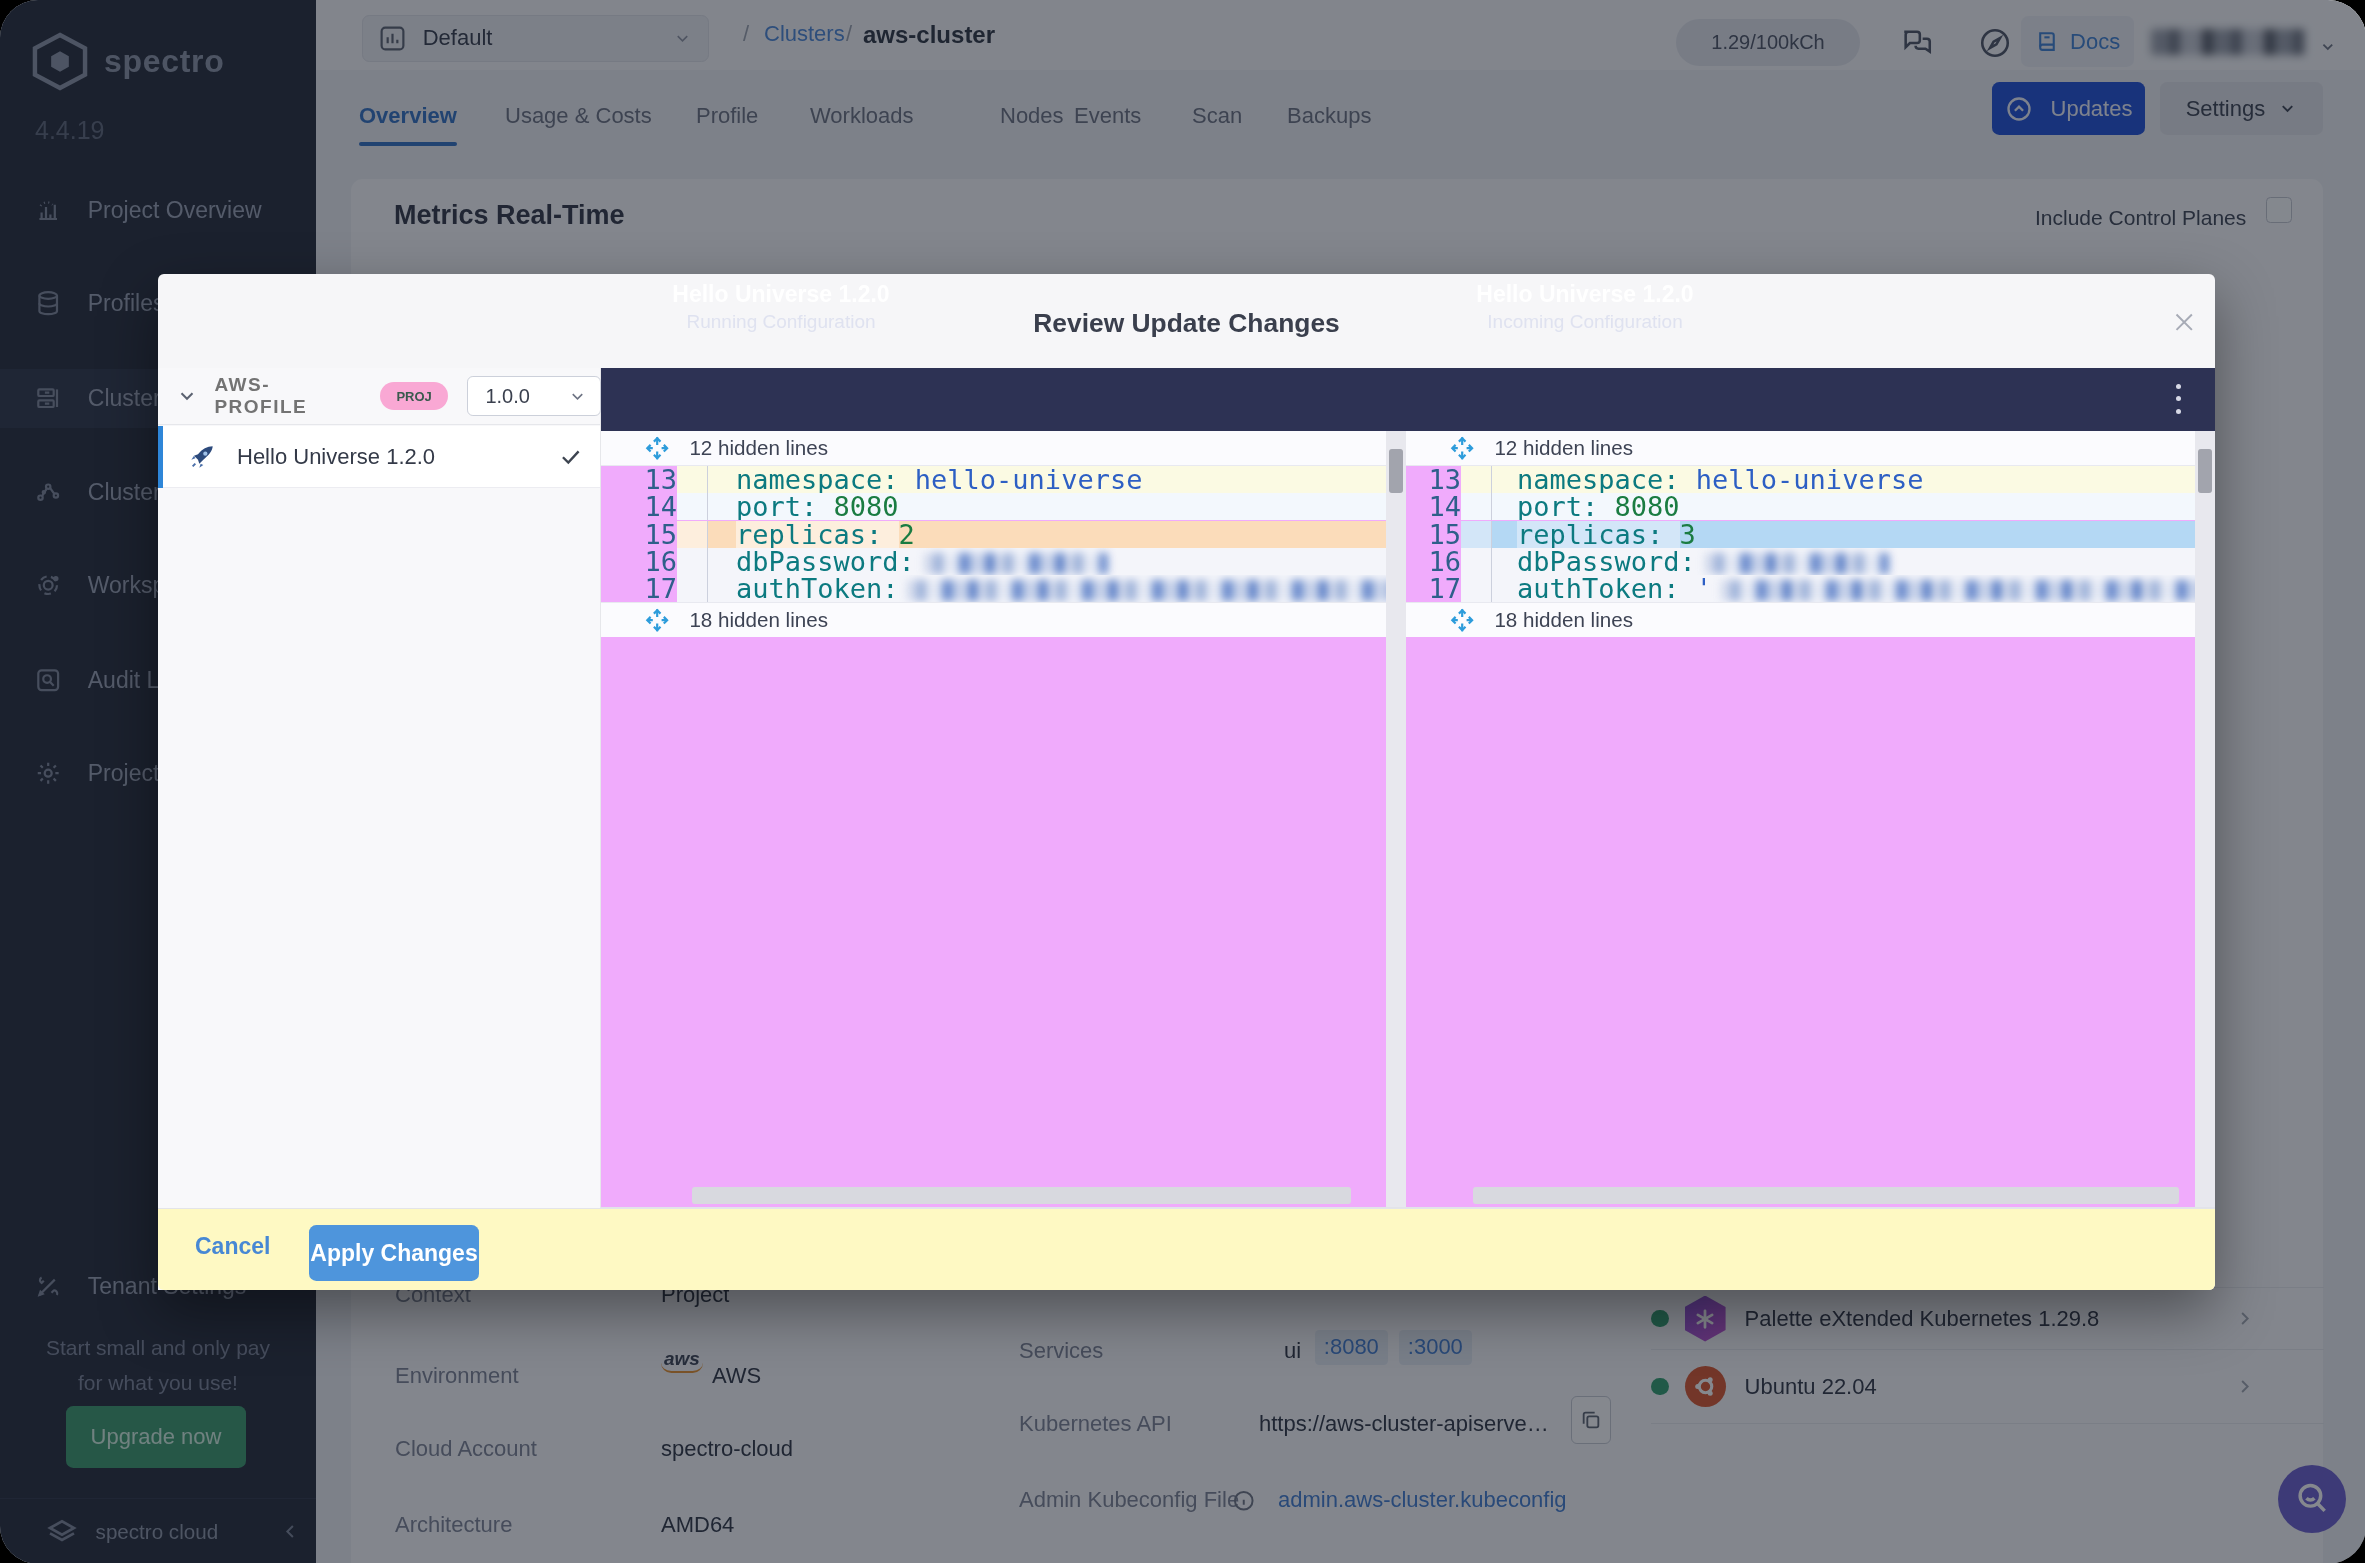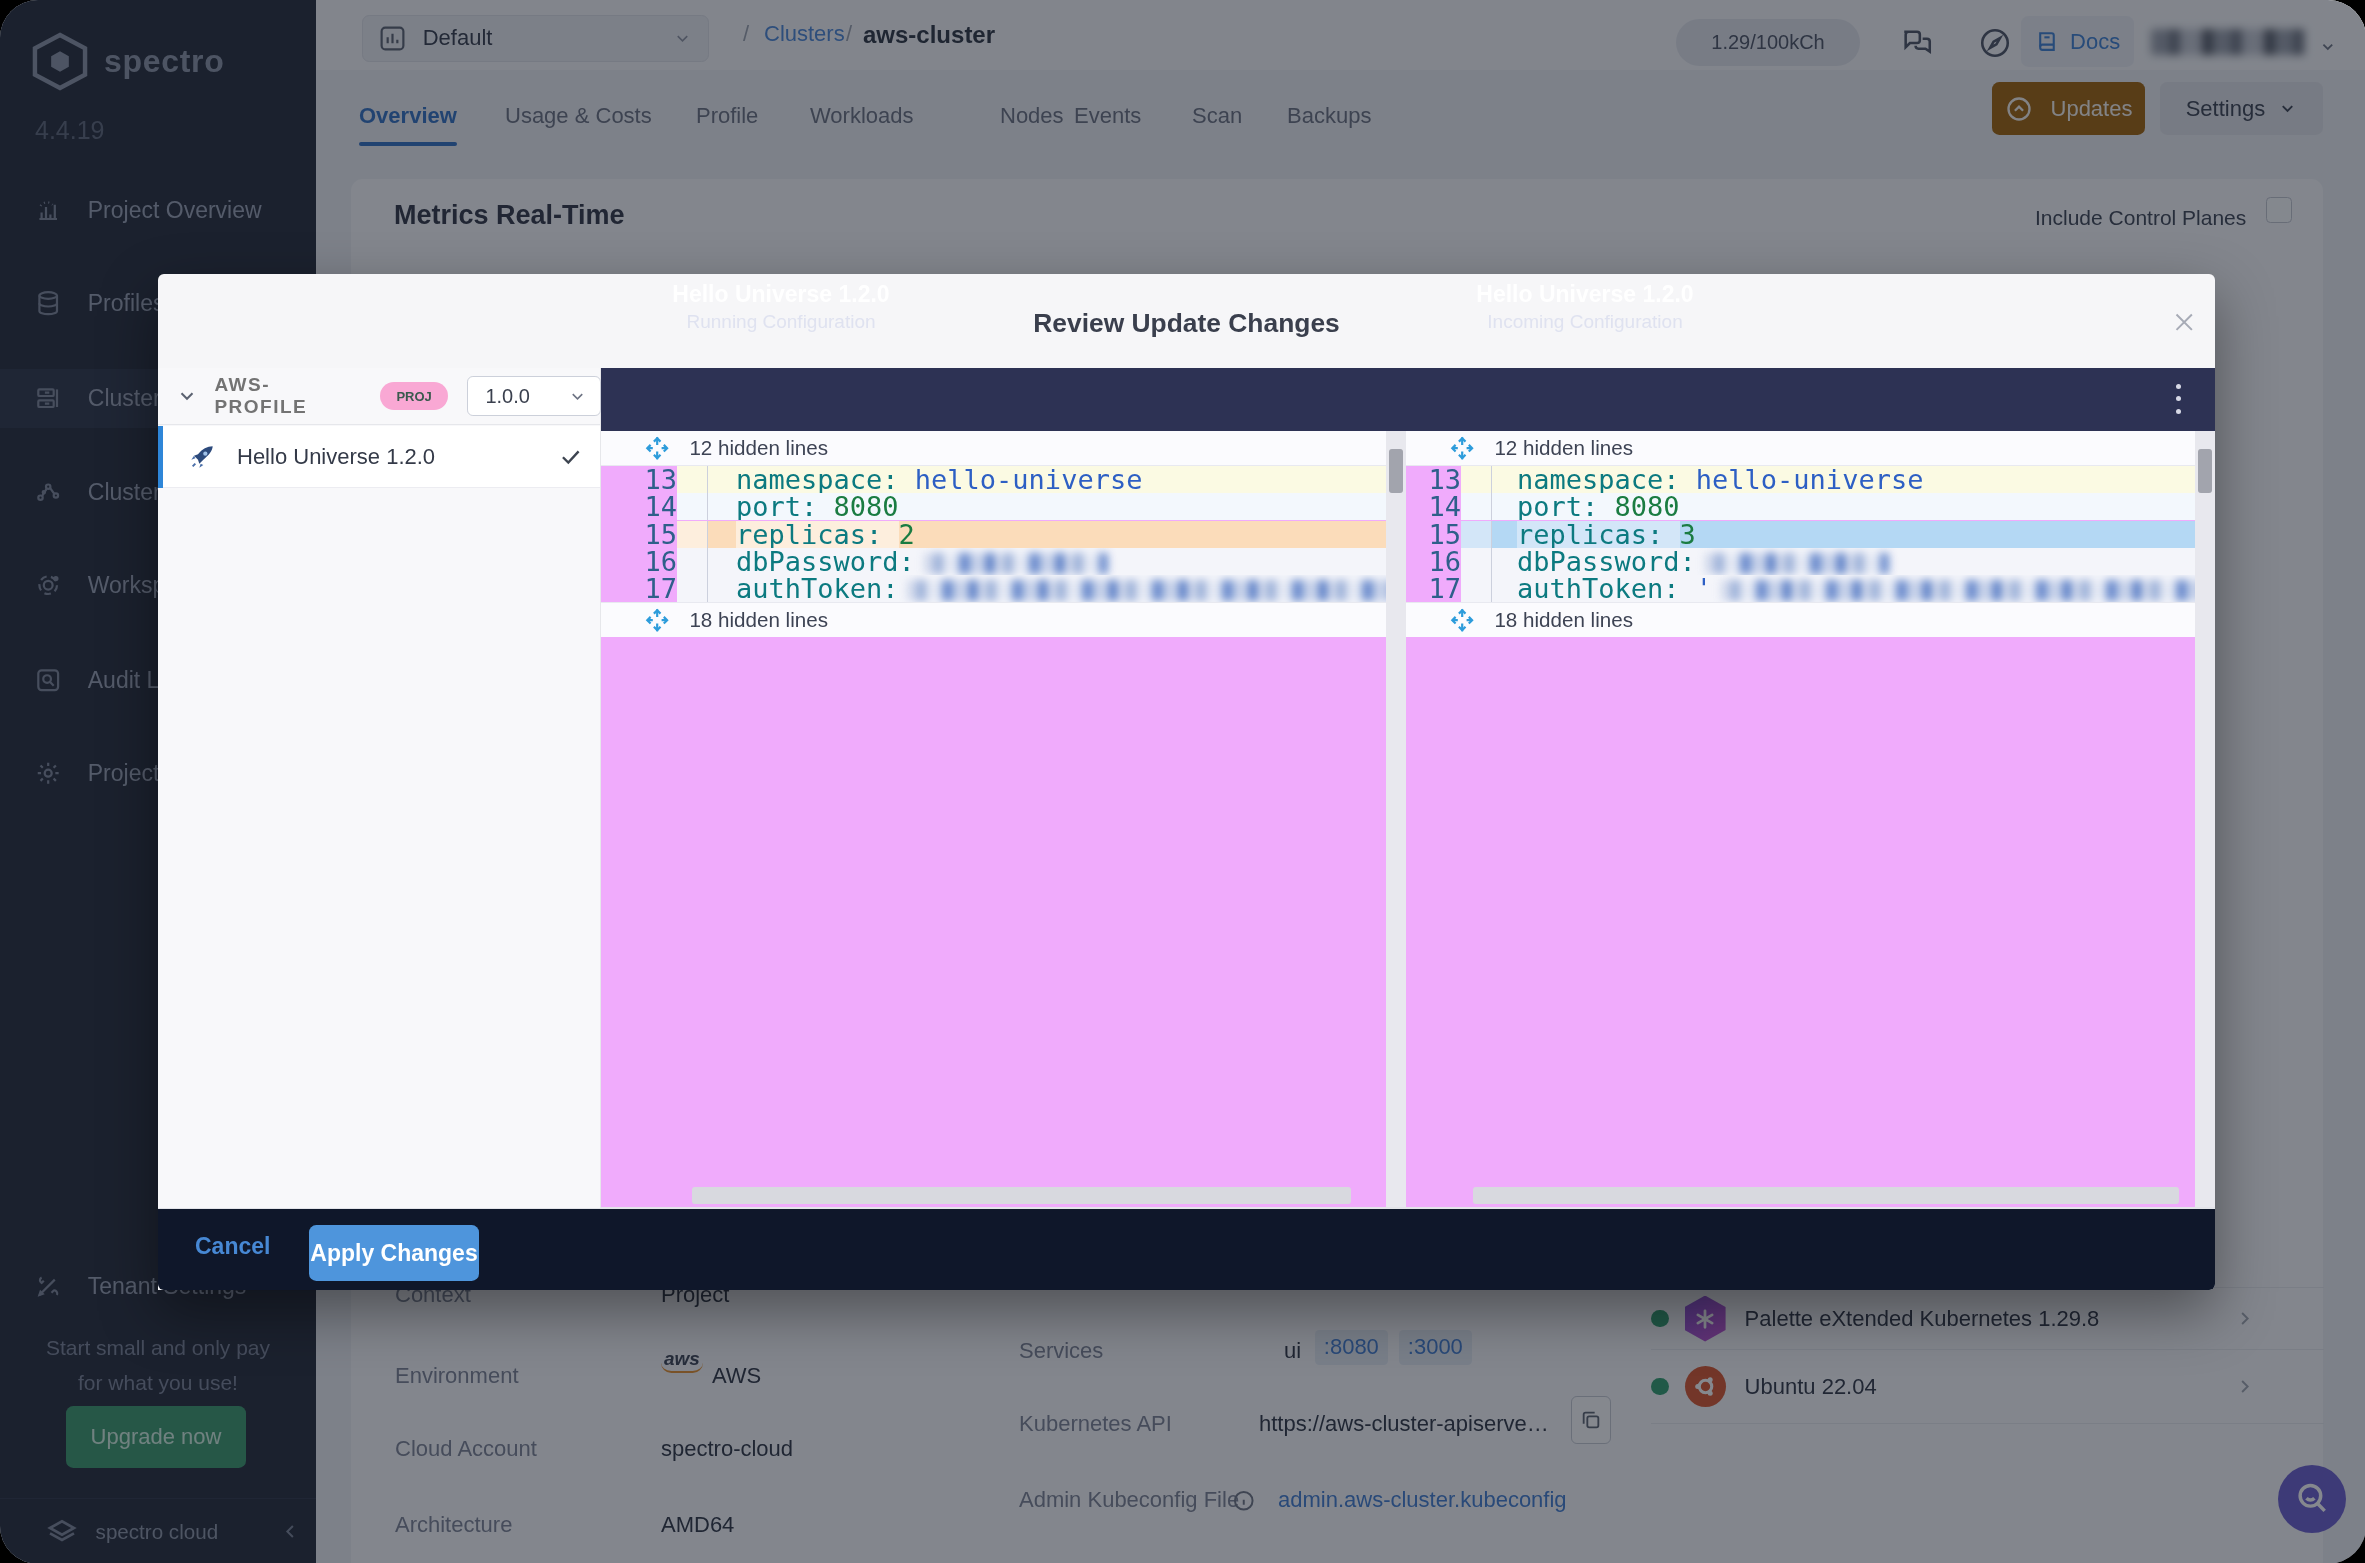--- a/index.html
+++ b/index.html
@@ -32,21 +32,21 @@
   .projsel .pstext{margin-left:16px;font-size:22px;color:#333a49;}
   .projsel .pschev{margin-left:auto;margin-right:16px;color:#8e94a2;}
   .crumb{position:absolute;top:20.6px;font-size:22px;}
   .tabs-label{font-size:22px;color:#6a7080;white-space:nowrap;}
   .tab-active{color:#2f6fc2;font-weight:600;}
   .tabline{position:absolute;left:43px;top:142px;width:98px;height:4.4px;background:#2f6fc2;border-radius:2.2px;}
   .pill{position:absolute;left:1360px;top:19px;width:184px;height:47px;background:#e4e6ed;border-radius:733px;display:flex;align-items:center;justify-content:center;font-size:20px;color:#4b5263;}
   .docschip{position:absolute;left:1705px;top:16px;width:113px;height:51px;background:#edeff5;border-radius:7.3px;display:flex;align-items:center;justify-content:center;gap:10.3px;color:#3b7fd4;font-size:22px;}
   .userblur{position:absolute;left:1835px;top:29px;width:154px;height:26.4px;border-radius:2.9px;filter:blur(4.4px);
     background:repeating-linear-gradient(90deg,#9aa0ac 0 17.6px,#6d7380 17.6px 29px,#c4c8d2 29px 51px,#555b66 51px 62px);}
-  .btn-updates{position:absolute;left:1676px;top:82px;width:153px;height:53px;background:#a16207;border-radius:7.3px;display:flex;align-items:center;justify-content:center;gap:18px;color:rgba(255,255,255,0.93);font-size:22px;}
+  .btn-updates{position:absolute;left:1676px;top:82px;width:153px;height:53px;background:#1d4ed8;border-radius:7.3px;display:flex;align-items:center;justify-content:center;gap:18px;color:rgba(255,255,255,0.93);font-size:22px;}
   .btn-settings{position:absolute;left:1844px;top:82px;width:163px;height:53px;background:#e2e4ea;border-radius:7.3px;display:flex;align-items:center;justify-content:center;gap:13.2px;color:#3a4150;font-size:22px;}
   .card{position:absolute;left:35px;top:179px;width:1972px;height:1385px;background:#fafbfd;border-radius:11.7px 11.7px 0 0;}
   .h-metrics{position:absolute;left:78px;top:200px;font-size:27px;font-weight:600;color:#2e3443;}
   .cp-label{position:absolute;left:1719px;top:206px;font-size:21px;color:#3c4353;}
   .cp-box{position:absolute;left:1950px;top:197px;width:26.4px;height:26.4px;border:1.5px solid #c2c6d0;border-radius:4.4px;background:rgba(255,255,255,0.65);}
   .ilabel{font-size:22px;color:#7c8294;white-space:nowrap;}
   .ivalue{font-size:22px;color:#2c3342;white-space:nowrap;}
   .chip-port{display:inline-block;background:#e6ecf5;border-radius:4.4px;color:#3f7cd2;padding:4.4px 8.8px;font-size:22px;}
   .copybtn{position:absolute;left:1255px;top:1396px;width:40px;height:48px;border:0.7px solid #c6cad4;border-radius:5.9px;background:#fff;display:flex;align-items:center;justify-content:center;color:#5b6270;}
   .linkblue{color:#3f7cd2;}
@@ -109,21 +109,21 @@
   .v-str{color:#2d5fc4;}
   .v-num{color:#1a7c42;}
   .blur{display:inline-block;height:20.6px;border-radius:2.2px;vertical-align:middle;margin-left:8.8px;filter:blur(4.4px);opacity:.9;
     background:repeating-linear-gradient(90deg,#cdd6ea 0 10.3px,#8fa6d4 10.3px 19px,#e4e9f4 19px 35px,#5a7fc8 35px 46px,#c3cfe8 46px 62px,#3f69bd 62px 70px);}
   .blur.sm{width:184px;}
   .blur.lg{width:485px;}
   .vsb{position:absolute;top:157px;width:20px;height:777px;background:#e8e8ee;}
   .vsb .thumb{position:absolute;left:2.9px;top:17.6px;width:14px;height:44px;background:#a2a4ad;border-radius:2.9px;}
   .hsb{position:absolute;top:913px;height:17px;background:#d8d9df;border-radius:2.9px;}
   .panelline{position:absolute;left:443px;top:933px;width:1614px;height:0.7px;background:#e2e3e9;}
-  .mfooter{position:absolute;left:0;top:934px;width:2057px;height:82px;background:#0f172a;border-top:0.7px solid #e3e4e9;border-radius:0 0 5.9px 5.9px;}
+  .mfooter{position:absolute;left:0;top:934px;width:2057px;height:82px;background:#fef9c3;border-top:0.7px solid #e3e4e9;border-radius:0 0 5.9px 5.9px;}
   .cancel{position:absolute;left:37px;top:23.5px;font-size:23px;font-weight:600;color:#4788d4;}
   .apply{position:absolute;left:151px;top:16px;width:170px;height:56px;background:#4e95dc;border-radius:7.3px;display:flex;align-items:center;justify-content:center;color:#fff;font-size:23px;font-weight:600;}
   svg{display:block;}
 </style>
 </head>
 <body>
 
 <div class="screen">
 
   <aside class="sidebar">

